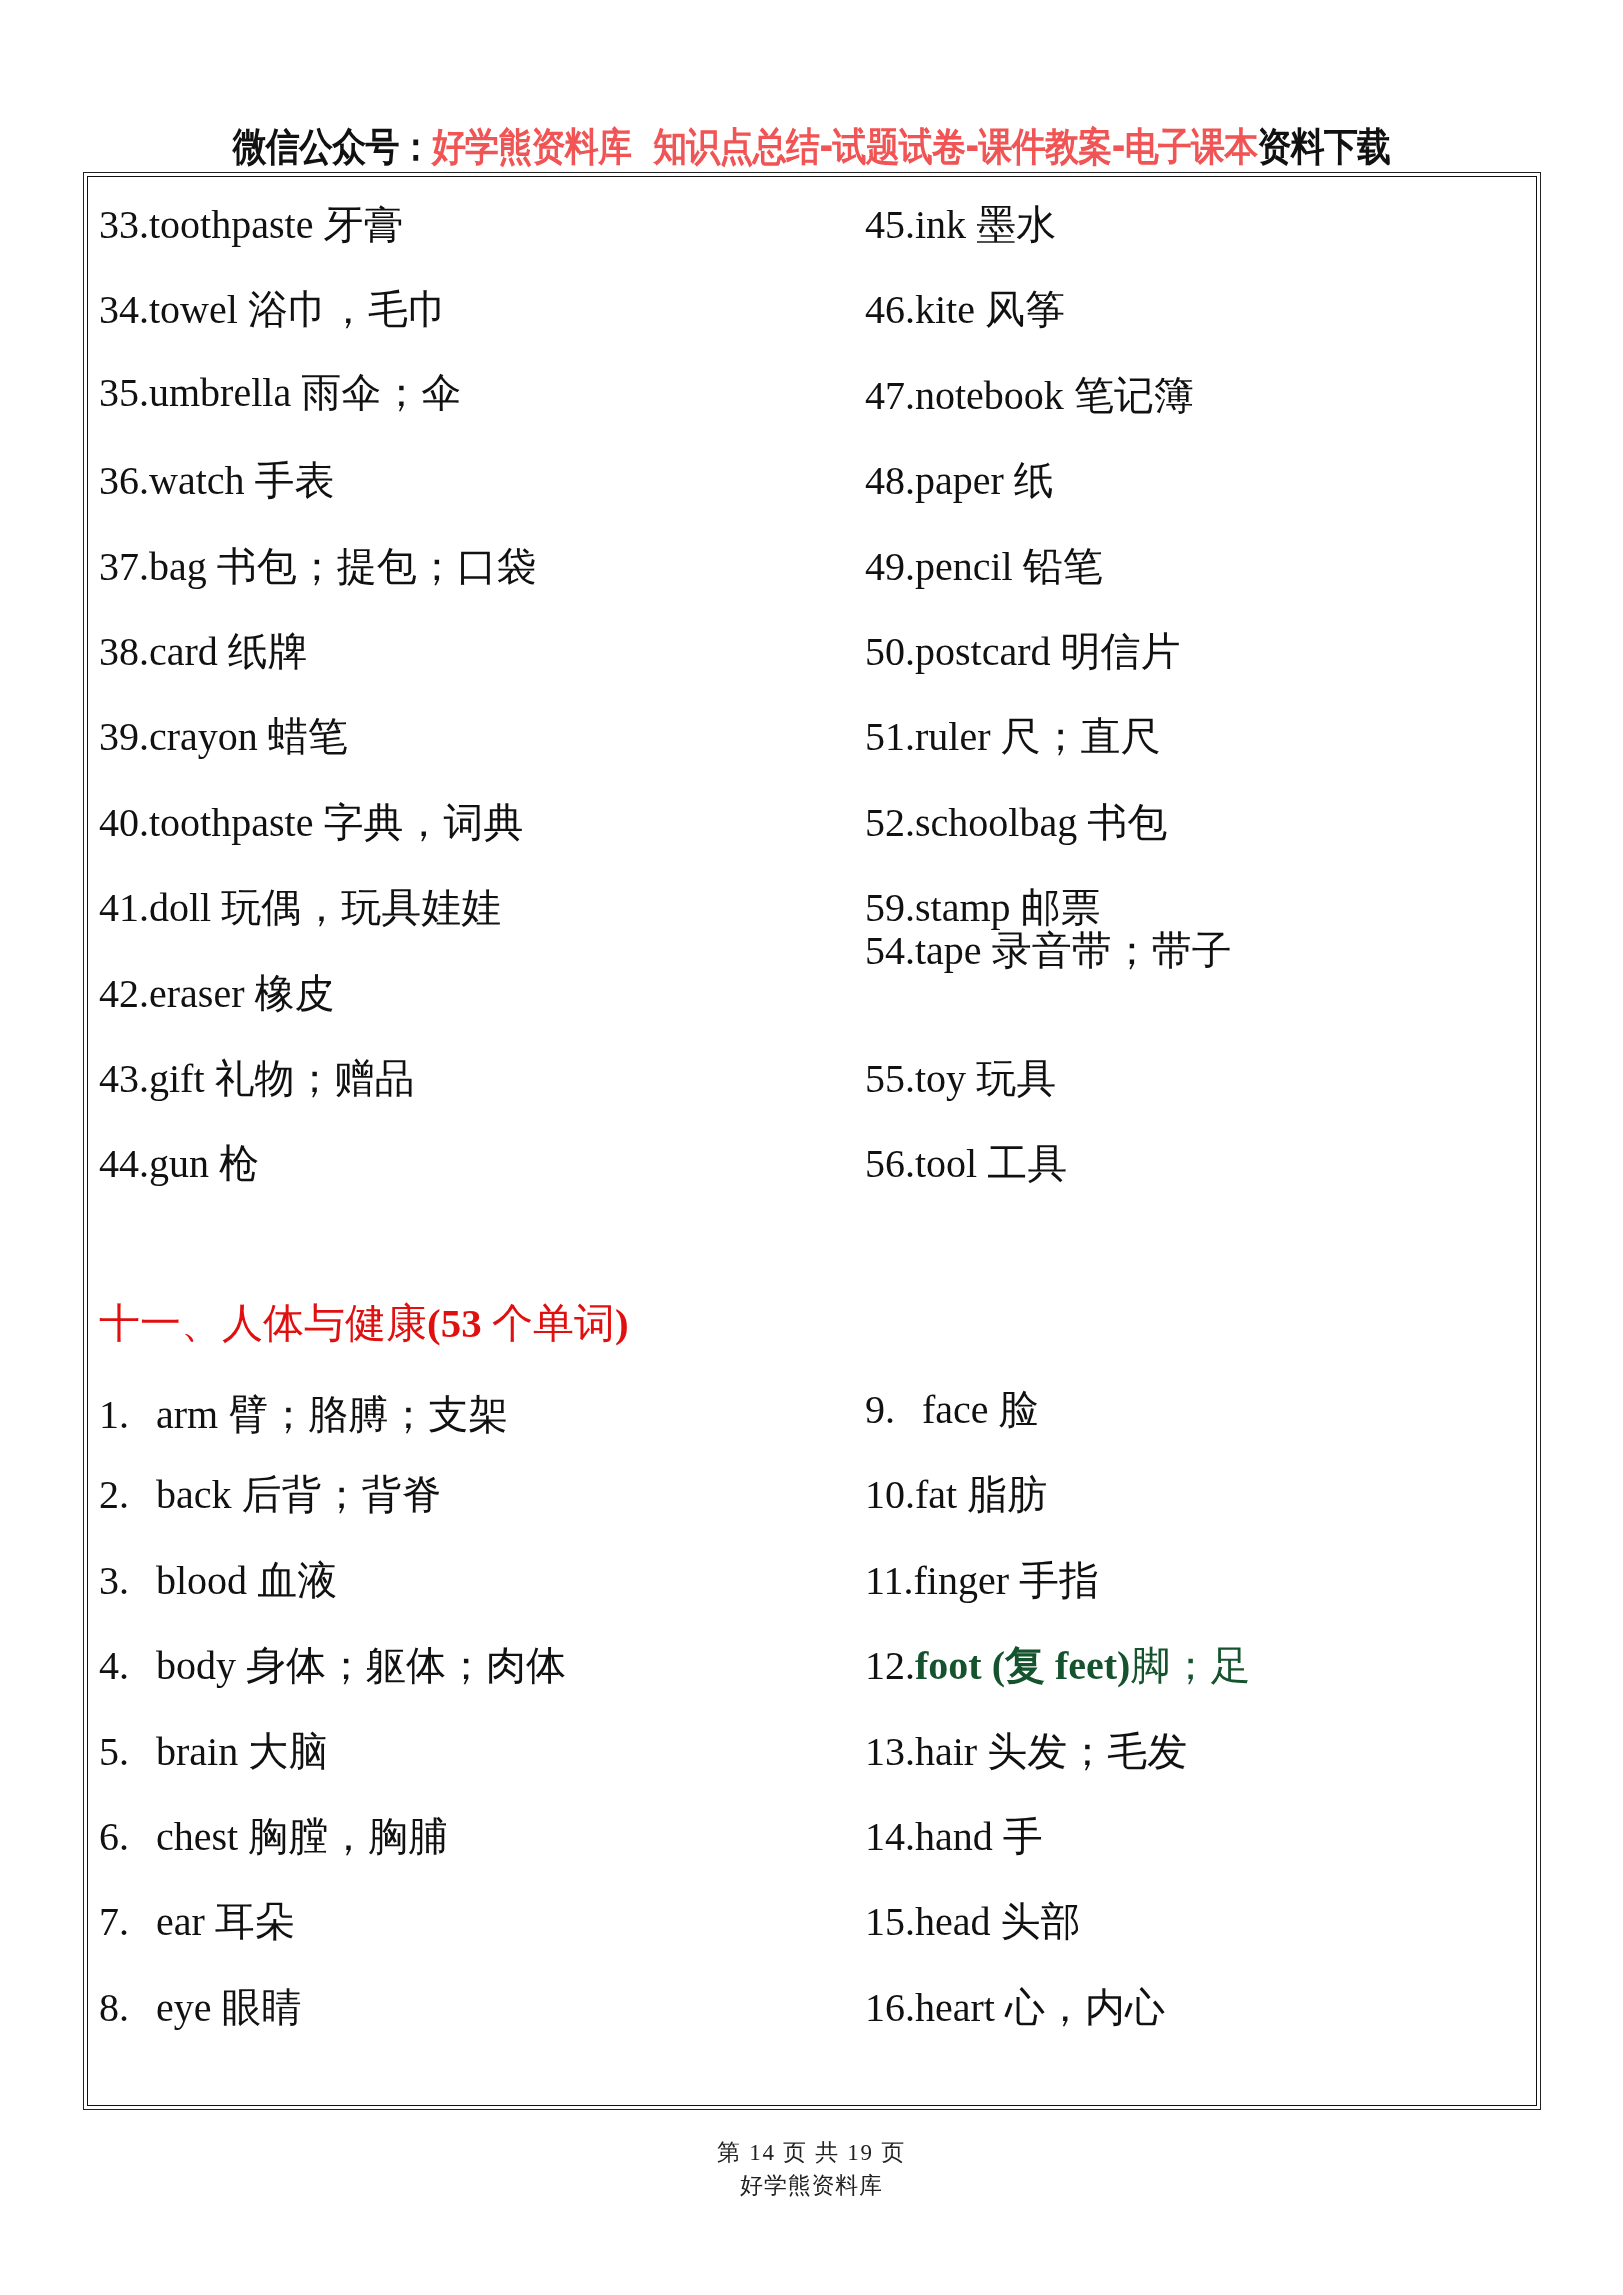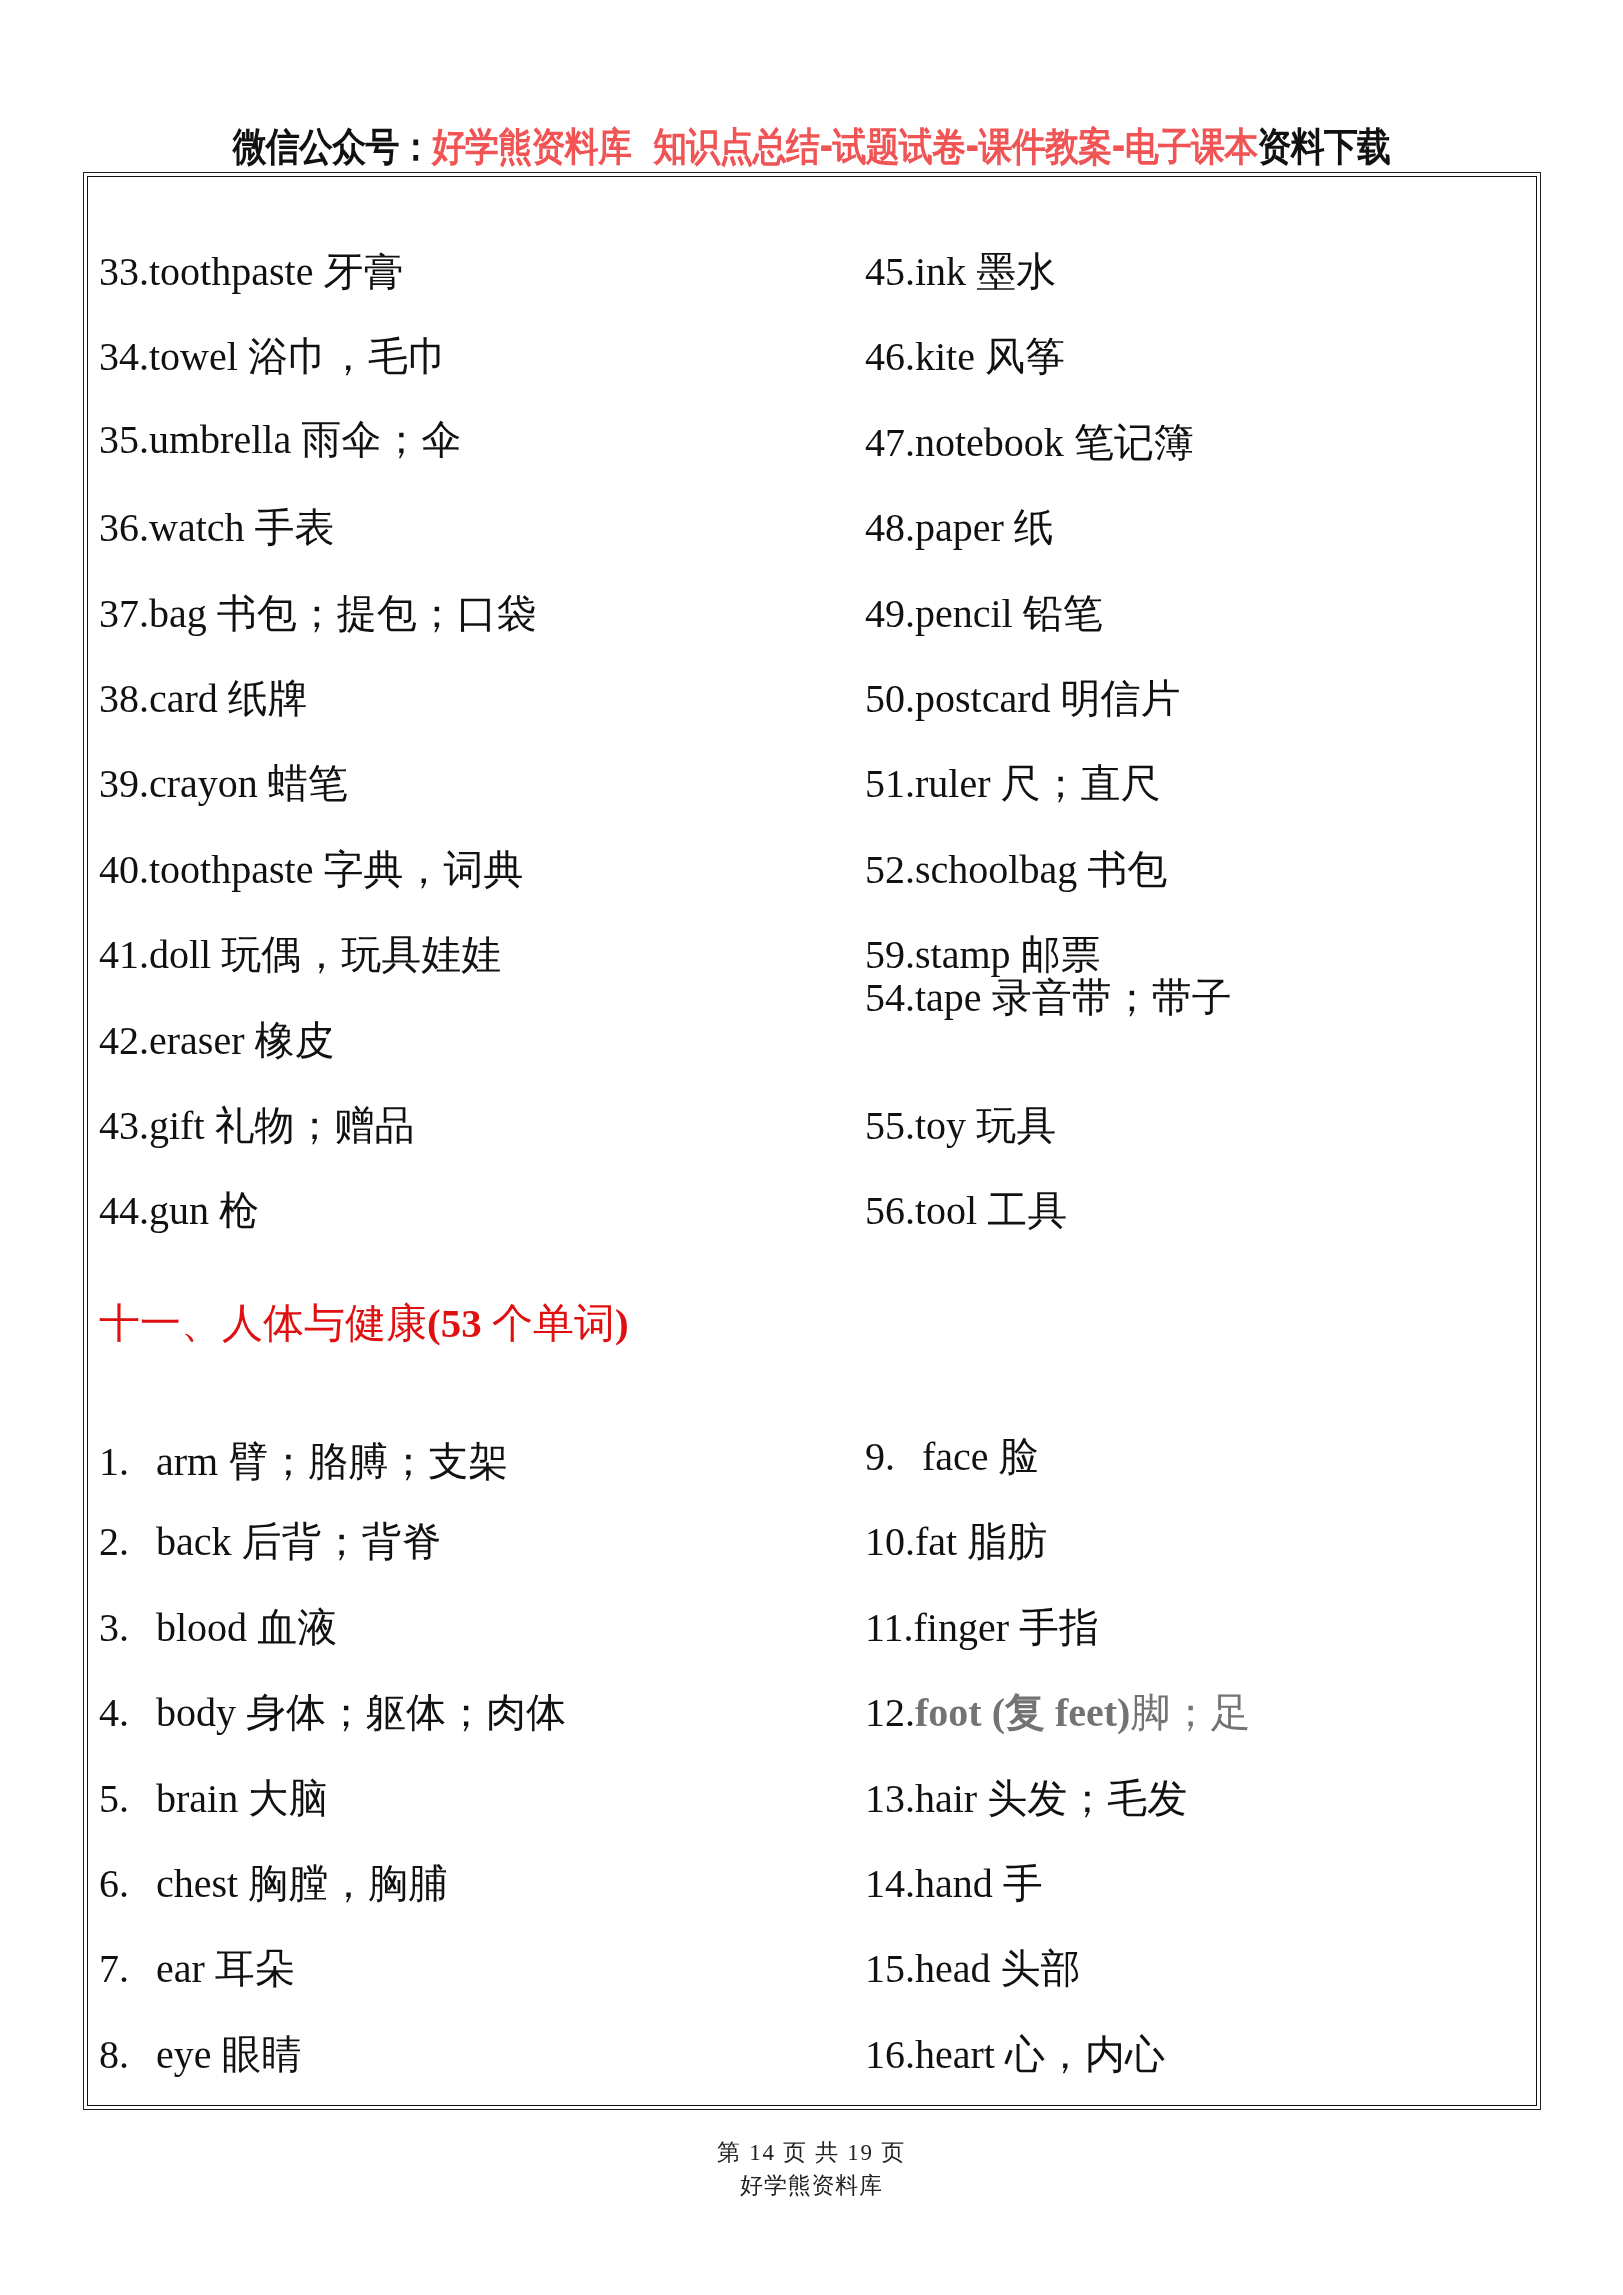--- a/index.html
+++ b/index.html
@@ -14,24 +14,24 @@
   .banner .red { color: #f05454; }
 
   .frame { position: absolute; left: 83px; top: 172px; width: 1458px; height: 1938px;
            border: 0.8px solid #222; box-sizing: border-box; }
   .frame-inner { position: absolute; left: 3.4px; top: 3.4px; right: 3.4px; bottom: 3.4px;
                  border: 1.7px solid #111; }
 
   .col { position: absolute; }
   .col-left { left: 99px; }
   .col-right { left: 865px; }
-  .entry { position: absolute; left: 0; white-space: nowrap; font-size: 40px; line-height: 51px; margin-top: 47px; }
+  .entry { position: absolute; left: 0; white-space: nowrap; font-size: 40px; line-height: 51px; }
   .entry .num { display: inline-block; }
   .entry .num.pad { width: 57px; }
-  .entry .red { color: #737373; }
+  .entry .red { color: #14532d; }
   .entry .bold { font-weight: bold; }
 
   .section-title { position: absolute; left: 99px; top: 1296px; font-size: 41px; line-height: 54px;
                    color: #e01010; white-space: nowrap; }
   .section-title .bold { font-weight: bold; }
 
   .footer { position: absolute; left: 0; width: 1623px; text-align: center; font-size: 23px; color: #222; }
   .footer .l1 { position: absolute; left: 0; width: 1623px; top: 2137px; letter-spacing: 1.7px; }
   .footer .l2 { position: absolute; left: 0; width: 1623px; top: 2170px; letter-spacing: 0.8px; }
 </style>

